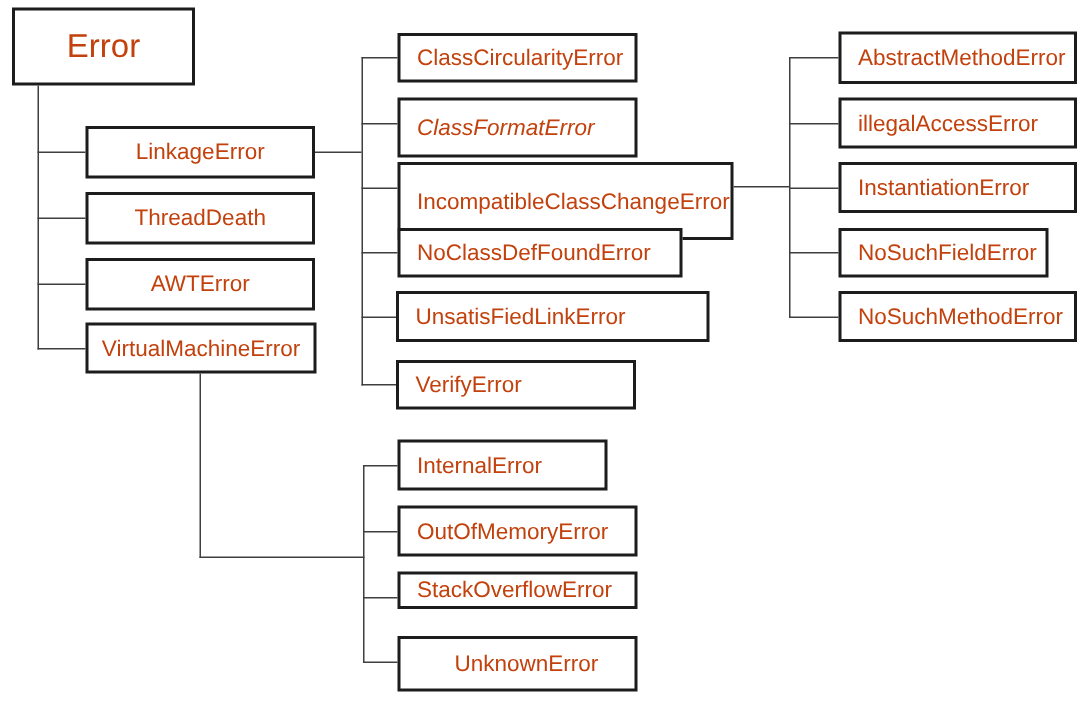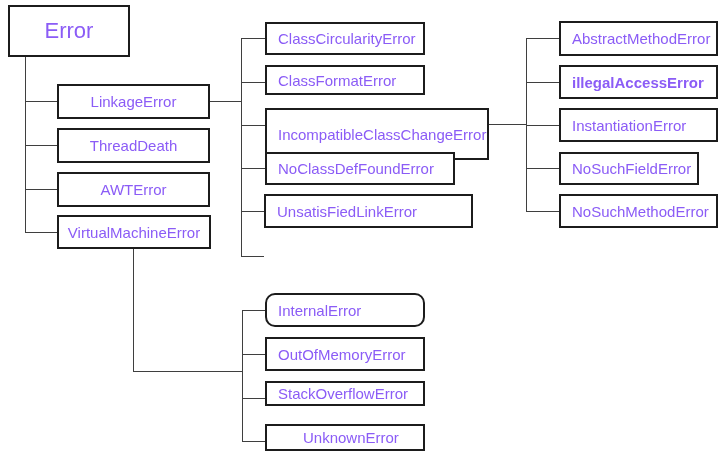--- a/index.html
+++ b/index.html
@@ -2,21 +2,21 @@
 <html><head>
 <meta charset="utf-8">
 <style>
   html, body { margin: 0; padding: 0; background: #ffffff; }
   .canvas {
     position: relative;
     width: 728px;
     height: 469px;
     background: #ffffff;
     font-family: "Liberation Sans", "DejaVu Sans", sans-serif;
-    color: #8b5cf6;
+    color: #c2410c;
     overflow: hidden;
   }
   .node {
     position: absolute;
     box-sizing: border-box;
     border: 2px solid #1c1c1c;
     background: #ffffff;
     display: flex;
     align-items: center;
     font-size: 15px;
@@ -39,35 +39,36 @@
 <div class="canvas">
 
   <div class="node node-center node-root" style="left:8px; top:5px; width:122px; height:52px;">Error</div>
 
   <div class="node node-center" style="left:57px; top:84px; width:153px; height:35px;">LinkageError</div>
   <div class="node node-center" style="left:57px; top:172px; width:153px; height:35px;">AWTError</div>
   <div class="node node-center" style="left:57px; top:128px; width:153px; height:35px;">ThreadDeath</div>
   <div class="node node-center" style="left:57px; top:215px; width:154px; height:34px;">VirtualMachineError</div>
 
   <div class="node node-left" style="left:265px; top:22px; width:160px; height:33px;">ClassCircularityError</div>
-  <div class="node node-left" style="left:265px; top:65px; width:160px; height:30px;">ClassFormatError</div>
+  <div class="node node-left" style="left:265px; top:65px; width:160px; height:40px;font-style:italic;">ClassFormatError</div>
   <div class="node node-left" style="left:265px; top:108px; width:224px; height:52px;">IncompatibleClassChangeError</div>
   <div class="node node-left" style="left:265px; top:152px; width:190px; height:33px;">NoClassDefFoundError</div>
   <div class="node node-left" style="left:264px; top:194px; width:209px; height:34px;">UnsatisFiedLinkError</div>
+  <div class="node node-left" style="left:264px; top:240px; width:160px; height:33px;">VerifyError</div>
 
   <div class="node node-left" style="left:559px; top:21px; width:159px; height:35px;">AbstractMethodError</div>
-  <div class="node node-left" style="left:559px; top:65px; width:159px; height:34px;font-weight:bold;">illegalAccessError</div>
+  <div class="node node-left" style="left:559px; top:65px; width:159px; height:34px;">illegalAccessError</div>
   <div class="node node-left" style="left:559px; top:108px; width:159px; height:34px;">InstantiationError</div>
   <div class="node node-left" style="left:559px; top:152px; width:140px; height:33px;">NoSuchFieldError</div>
   <div class="node node-left" style="left:559px; top:194px; width:159px; height:34px;">NoSuchMethodError</div>
 
-  <div class="node node-left" style="left:265px; top:293px; width:160px; height:34px;border-radius:10px;">InternalError</div>
+  <div class="node node-left" style="left:265px; top:293px; width:140px; height:34px;">InternalError</div>
   <div class="node node-left" style="left:265px; top:337px; width:160px; height:34px;">OutOfMemoryError</div>
   <div class="node node-left" style="left:265px; top:381px; width:160px; height:25px;">StackOverflowError</div>
-  <div class="node node-left" style="left:265px; top:424px; width:160px; height:27px;padding-left:36px;">UnknownError</div>
+  <div class="node node-left" style="left:265px; top:424px; width:160px; height:37px;padding-left:36px;">UnknownError</div>
 
   <div class="vline" style="left:25px; top:57px; height:176px;"></div>
   <div class="hline" style="left:25px; top:101px; width:32px;"></div>
   <div class="hline" style="left:25px; top:145px; width:32px;"></div>
   <div class="hline" style="left:25px; top:189px; width:32px;"></div>
   <div class="hline" style="left:25px; top:232px; width:32px;"></div>
 
   <div class="hline" style="left:210px; top:101px; width:31px;"></div>
   <div class="vline" style="left:241px; top:38px; height:219px;"></div>
   <div class="hline" style="left:241px; top:38px; width:24px;"></div>

